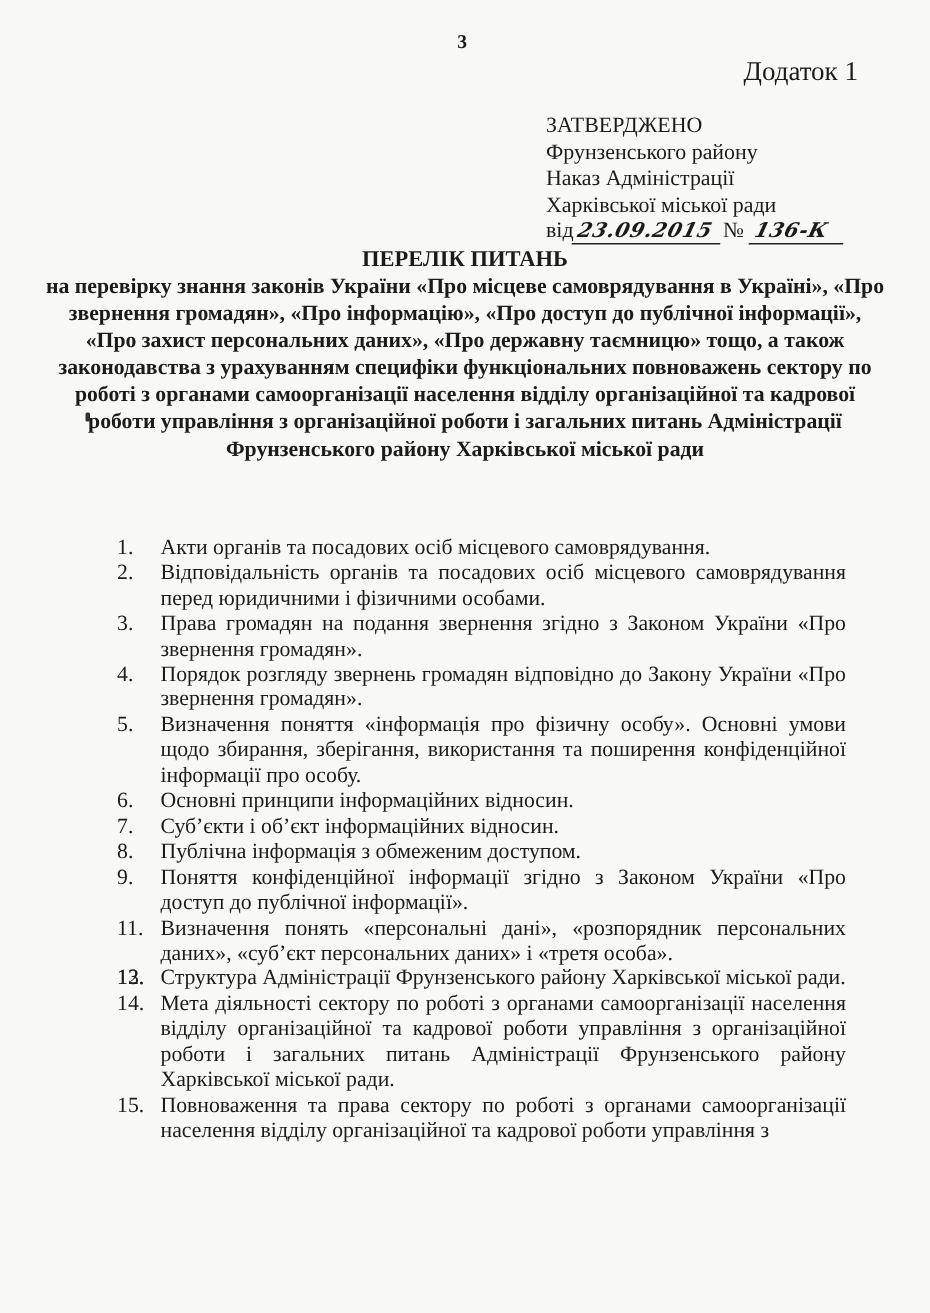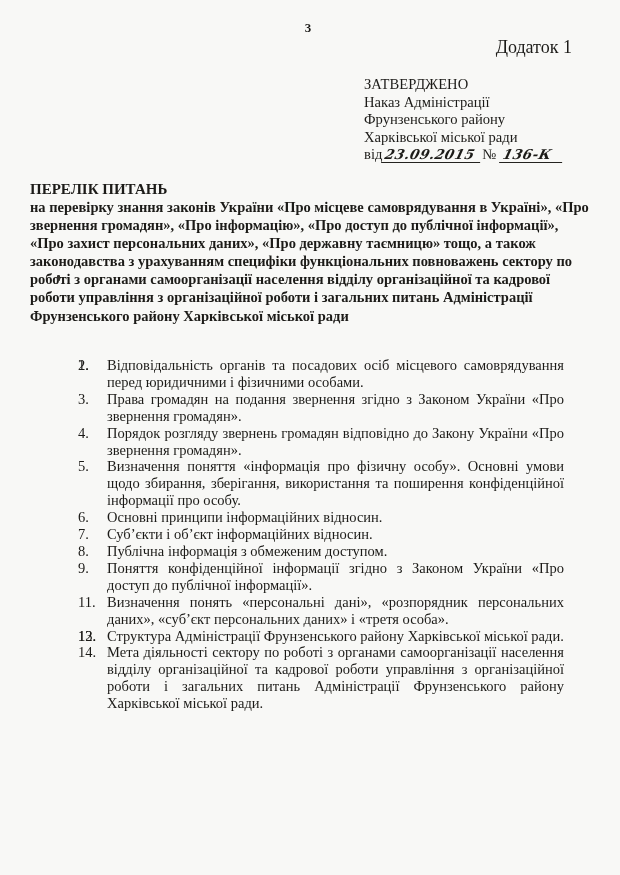--- a/index.html
+++ b/index.html
@@ -32,22 +32,22 @@
     font-style:italic;font-weight:700;
     font-size:13.5px;line-height:14px;
     letter-spacing:0.5px;
     transform:skewX(-14deg);
     border-bottom:1.6px solid #24231f;
     padding:0 7px 1px 2px;
     margin-left:1px;
   }
   .hw-num{margin-left:5px;padding-right:12px;}
   .title-block{
-    position:absolute;top:180px;left:30px;width:560px;
-    text-align:left;font-weight:700;
+    position:absolute;top:164px;left:30px;width:560px;
+    text-align:center;font-weight:700;
   }
   .title{font-size:15px;line-height:18px;}
   .subtitle{font-size:14.5px;line-height:18.1px;font-family:Liberation Serif, serif;}
   .qlist{
     position:absolute;top:357px;left:78px;width:486px;
     font-size:14.5px;line-height:16.9px;
   }
   .q-item{
     position:relative;padding-left:29px;
     text-align:justify;text-align-last:left;
@@ -65,44 +65,45 @@
 <body>
 
 <div class="page">
 
   <div class="pg-num">3</div>
 
   <div class="annex">Додаток 1</div>
 
   <div class="approval">
     <div>ЗАТВЕРДЖЕНО</div>
+    <div>Фрунзенського району</div>
     <div>Наказ Адміністрації</div>
-    <div>Фрунзенського району</div>
     <div>Харківської міської ради</div>
     <div class="date-line">
       <span>від</span><span class="hw">23.09.2015</span><span>№</span><span class="hw hw-num">136-К</span>
     </div>
   </div>
 
   <div class="title-block">
     <div class="title">ПЕРЕЛІК ПИТАНЬ</div>
     <div class="subtitle">на перевірку знання законів України «Про місцеве самоврядування в Україні», «Про звернення громадян», «Про інформацію», «Про доступ до публічної інформації», «Про захист персональних даних», «Про державну таємницю» тощо, а також законодавства з урахуванням специфіки функціональних повноважень сектору по роботі з органами самоорганізації населення відділу організаційної та кадрової роботи управління з організаційної роботи і загальних питань Адміністрації Фрунзенського району Харківської міської ради</div>
   </div>
 
   <div class="qlist">
-    <div class="q-item"><span class="q-num">1.</span></div>
+    <div class="q-item"><span class="q-num">1.</span><span class="q-text">Акти органів та посадових осіб місцевого самоврядування.</span></div>
     <div class="q-item"><span class="q-num">2.</span><span class="q-text">Відповідальність органів та посадових осіб місцевого самоврядування перед юридичними і фізичними особами.</span></div>
     <div class="q-item"><span class="q-num">3.</span><span class="q-text">Права громадян на подання звернення згідно з Законом України «Про звернення громадян».</span></div>
     <div class="q-item"><span class="q-num">4.</span><span class="q-text">Порядок розгляду звернень громадян відповідно до Закону України «Про звернення громадян».</span></div>
     <div class="q-item"><span class="q-num">5.</span><span class="q-text">Визначення поняття «інформація про фізичну особу». Основні умови щодо збирання, зберігання, використання та поширення конфіденційної інформації про особу.</span></div>
     <div class="q-item"><span class="q-num">6.</span><span class="q-text">Основні принципи інформаційних відносин.</span></div>
     <div class="q-item"><span class="q-num">7.</span><span class="q-text">Суб’єкти і об’єкт інформаційних відносин.</span></div>
     <div class="q-item"><span class="q-num">8.</span><span class="q-text">Публічна інформація з обмеженим доступом.</span></div>
     <div class="q-item"><span class="q-num">9.</span><span class="q-text">Поняття конфіденційної інформації згідно з Законом України «Про доступ до публічної інформації».</span></div>
     <div class="q-item"><span class="q-num">11.</span><span class="q-text">Визначення понять «персональні дані», «розпорядник персональних даних», «суб’єкт персональних даних» і «третя особа».</span></div>
     <div class="q-item"><span class="q-num">12.</span></div>
     <div class="q-item"><span class="q-num">13.</span><span class="q-text">Структура Адміністрації Фрунзенського району Харківської міської ради.</span></div>
     <div class="q-item"><span class="q-num">14.</span><span class="q-text">Мета діяльності сектору по роботі з органами самоорганізації населення відділу організаційної та кадрової роботи управління з організаційної роботи і загальних питань Адміністрації Фрунзенського району Харківської міської ради.</span></div>
+    <div class="q-item"><span class="q-num">15.</span><span class="q-text">Повноваження та права сектору по роботі з органами самоорганізації населення відділу організаційної та кадрової роботи управління з</span></div>
   </div>
 
   <div class="speck"></div>
 
 </div>
 
 </body></html>

